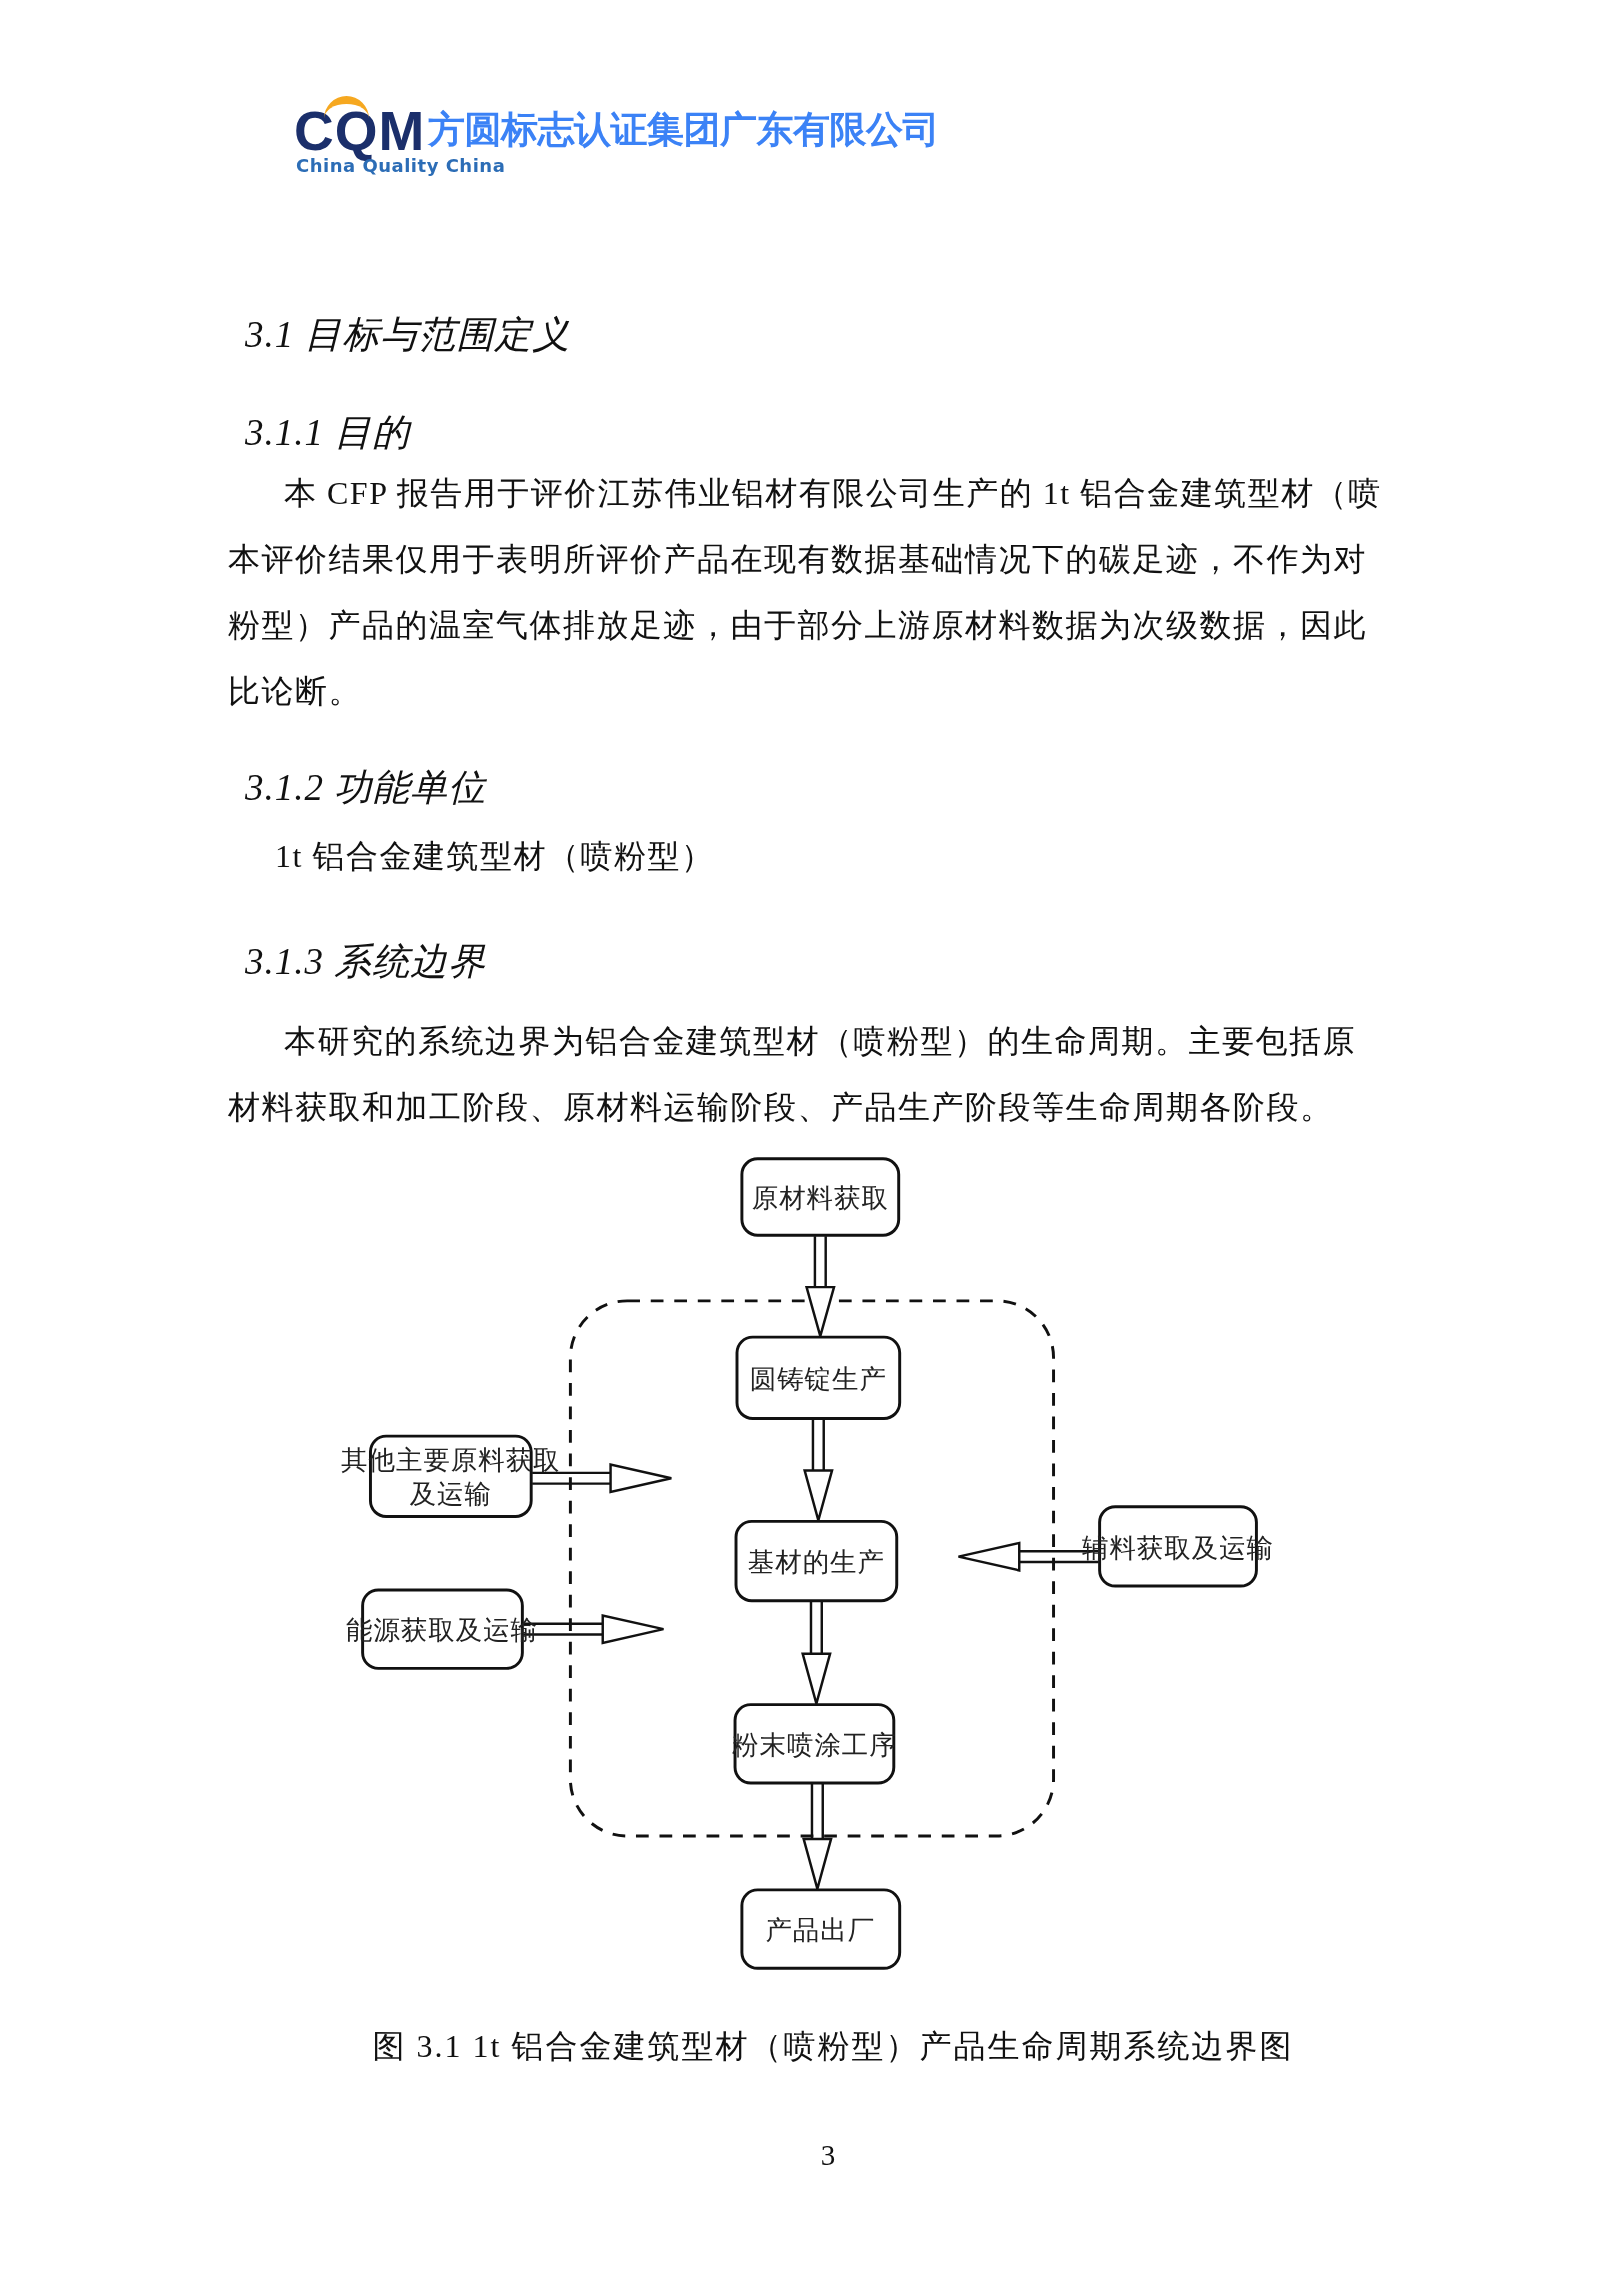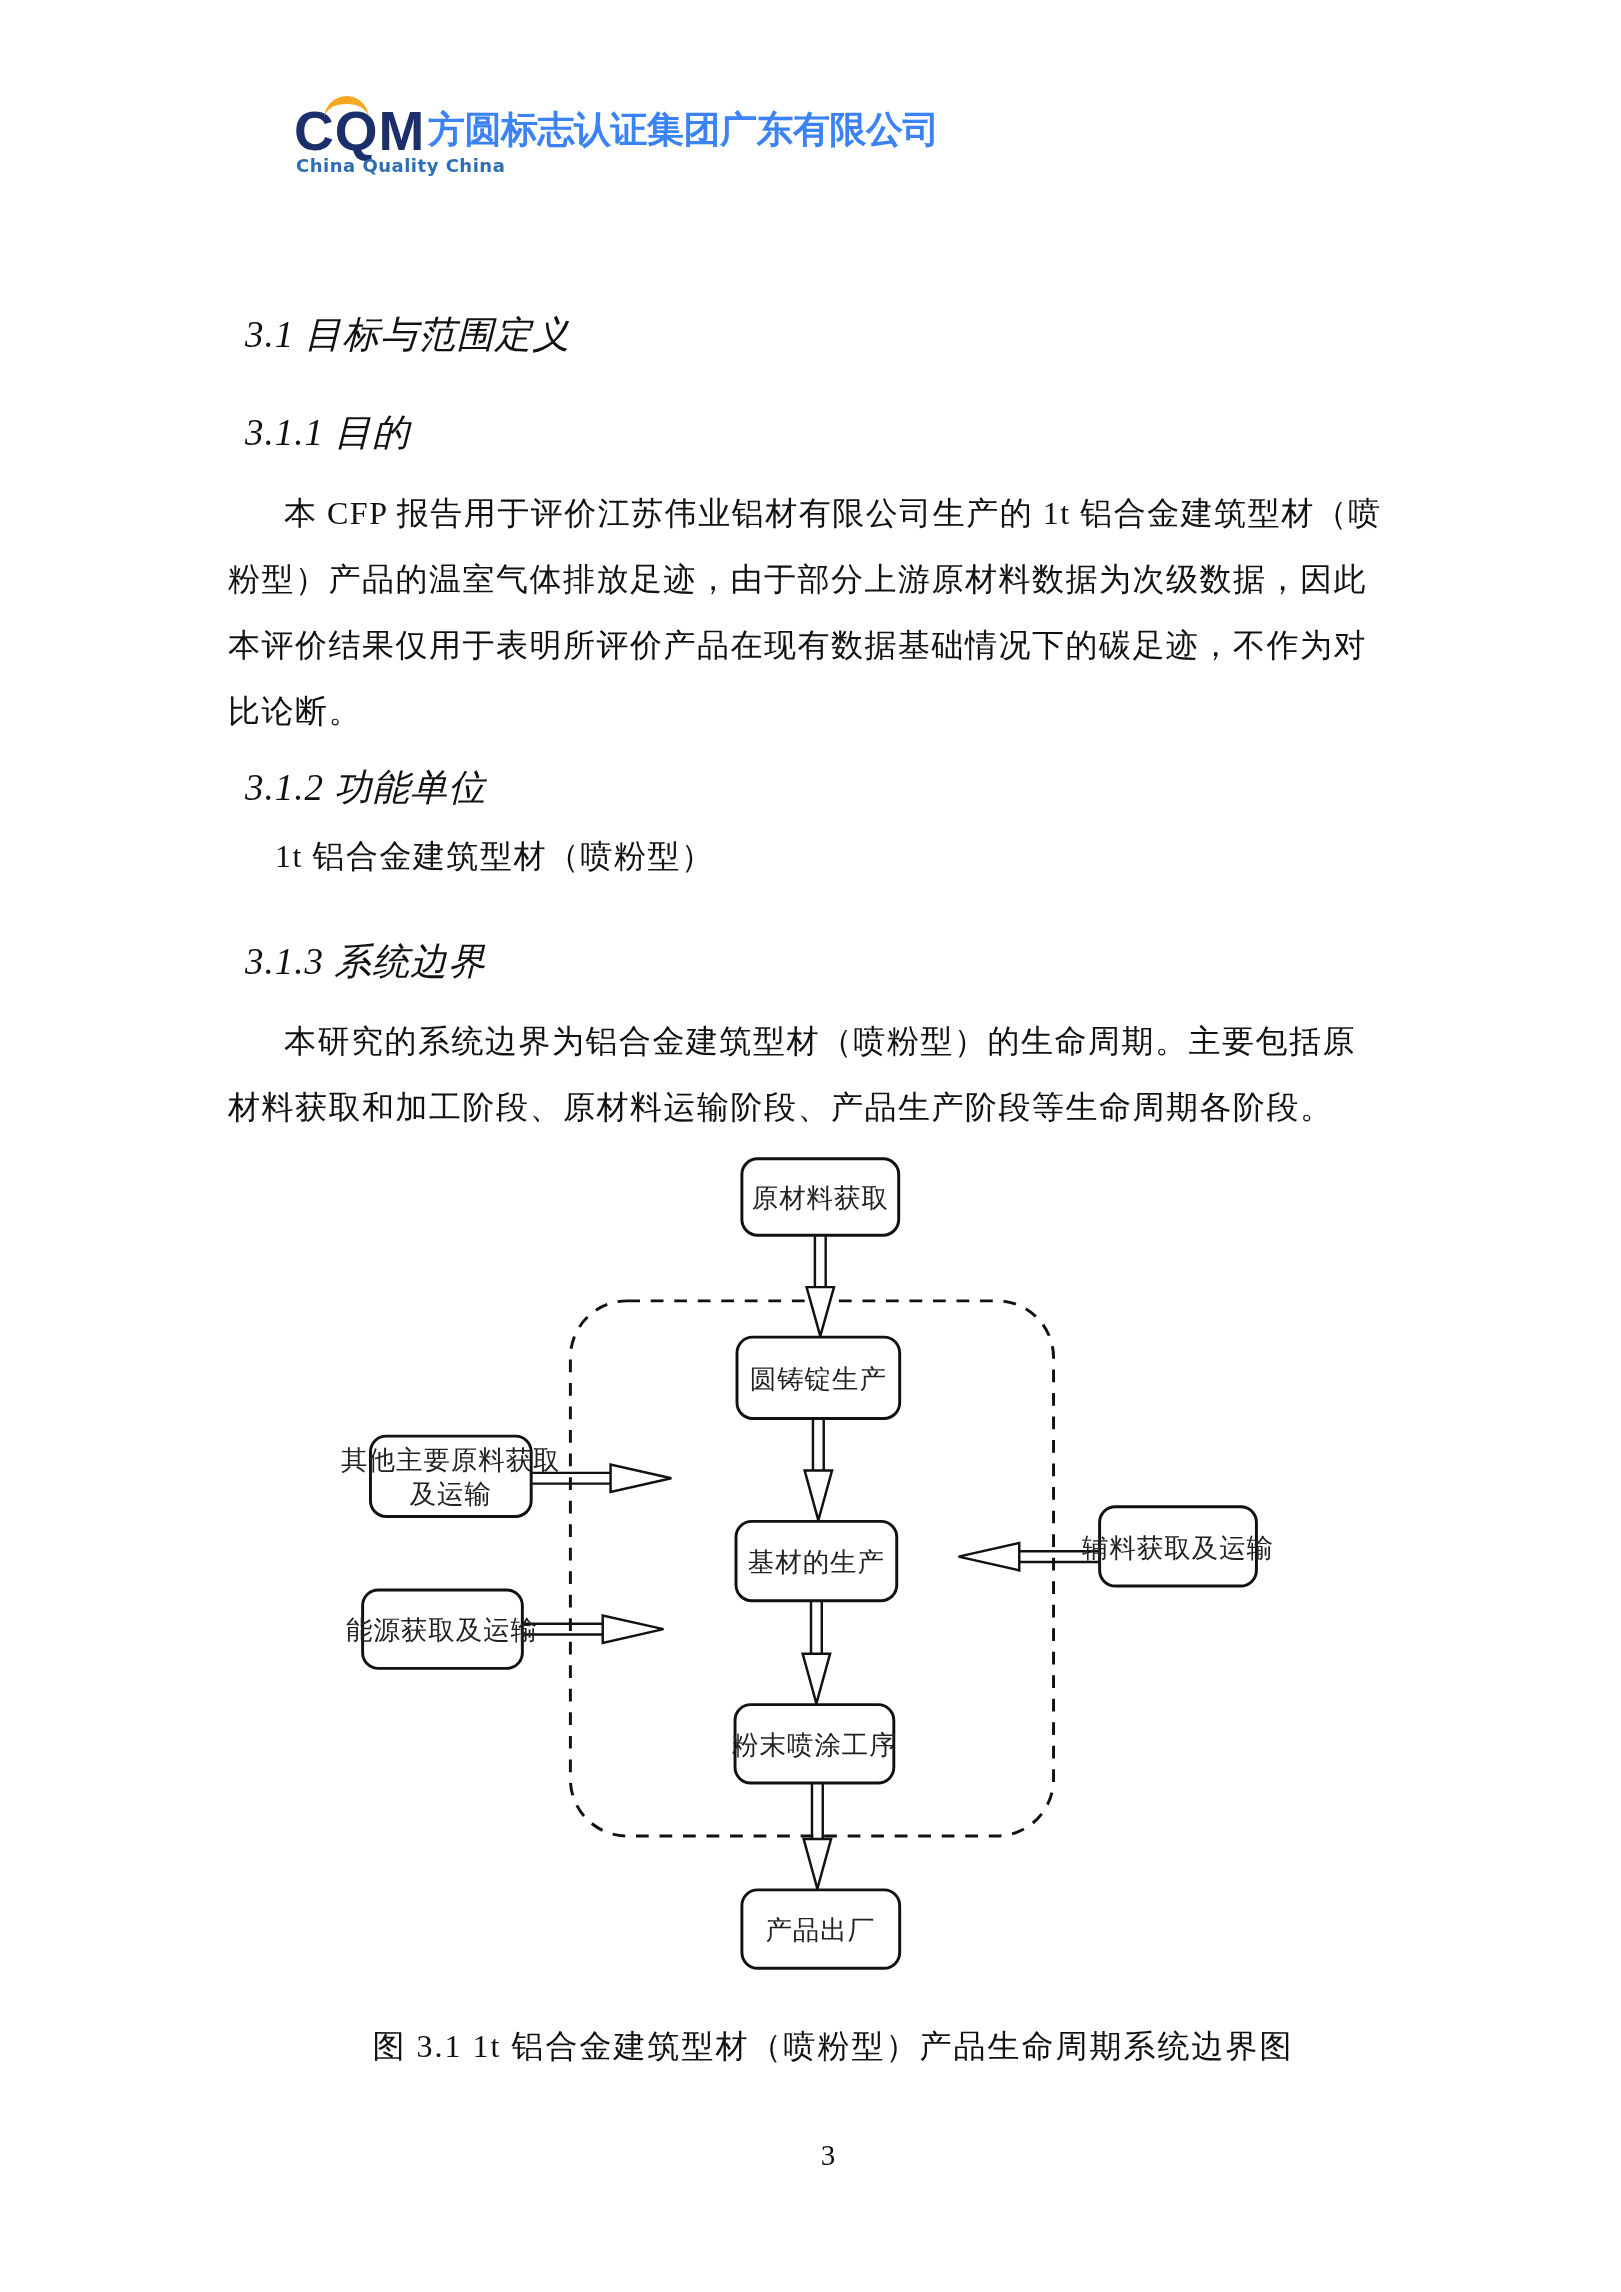--- a/index.html
+++ b/index.html
@@ -43,21 +43,21 @@
   .h-section{font-size:37px;font-weight:400;letter-spacing:1px;font-style:italic;}
   .h-s31 {left:245px;top:310px;}
   .h-s311{left:245px;top:408px;}
   .h-s312{left:245px;top:763px;}
   .h-s313{left:245px;top:937px;}
   .body-line{
     left:228px;width:1196px;
     font-size:32px;line-height:66px;
     letter-spacing:1.5px;white-space:nowrap;
   }
-  .p1{top:480px;}
+  .p1{top:460px;}
   .p2{top:1008px;}
   .indent{text-indent:56px;}
   .fu-line{left:275px;top:835px;font-size:32px;letter-spacing:1.5px;white-space:nowrap;}
   
   svg{position:absolute;left:0;top:0;}
   .node{fill:#ffffff;stroke:#111;stroke-width:3;}
   .boundary{fill:none;stroke:#111;stroke-width:3;stroke-dasharray:13 11;}
   .ntext{
     font-family:"DejaVu Sans","Liberation Sans",sans-serif;
     font-size:27px;fill:#222;text-anchor:middle;letter-spacing:1px;
@@ -81,22 +81,22 @@
   <div class="abs logo-cqm">CQM</div>
   <div class="abs logo-arc"></div>
   <div class="abs logo-tagline">China Quality China</div>
   <div class="abs logo-company">方圆标志认证集团广东有限公司</div>
 
   <div class="abs h-section h-s31">3.1 目标与范围定义</div>
   <div class="abs h-section h-s311">3.1.1 目的</div>
 
   <div class="abs body-line p1">
     <div class="indent">本 CFP 报告用于评价江苏伟业铝材有限公司生产的 1t 铝合金建筑型材（喷</div>
+    <div>本评价结果仅用于表明所评价产品在现有数据基础情况下的碳足迹，不作为对</div>
     <div>粉型）产品的温室气体排放足迹，由于部分上游原材料数据为次级数据，因此</div>
-    <div>本评价结果仅用于表明所评价产品在现有数据基础情况下的碳足迹，不作为对</div>
     <div>比论断。</div>
   </div>
 
   <div class="abs h-section h-s312">3.1.2 功能单位</div>
   <div class="abs fu-line">1t 铝合金建筑型材（喷粉型）</div>
 
   <div class="abs h-section h-s313">3.1.3 系统边界</div>
 
   <div class="abs body-line p2">
     <div class="indent">本研究的系统边界为铝合金建筑型材（喷粉型）的生命周期。主要包括原</div>

